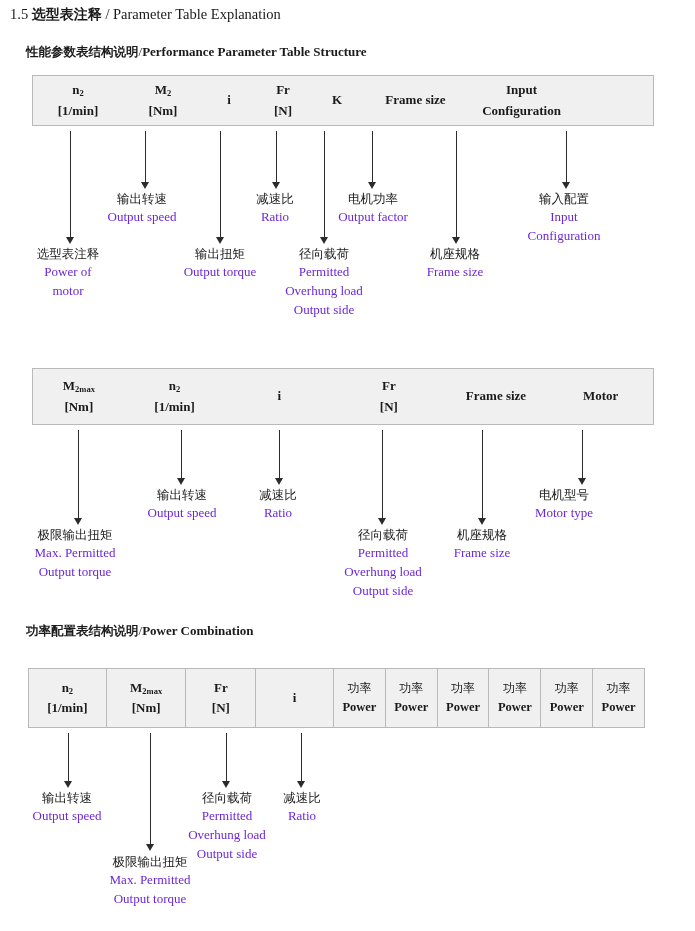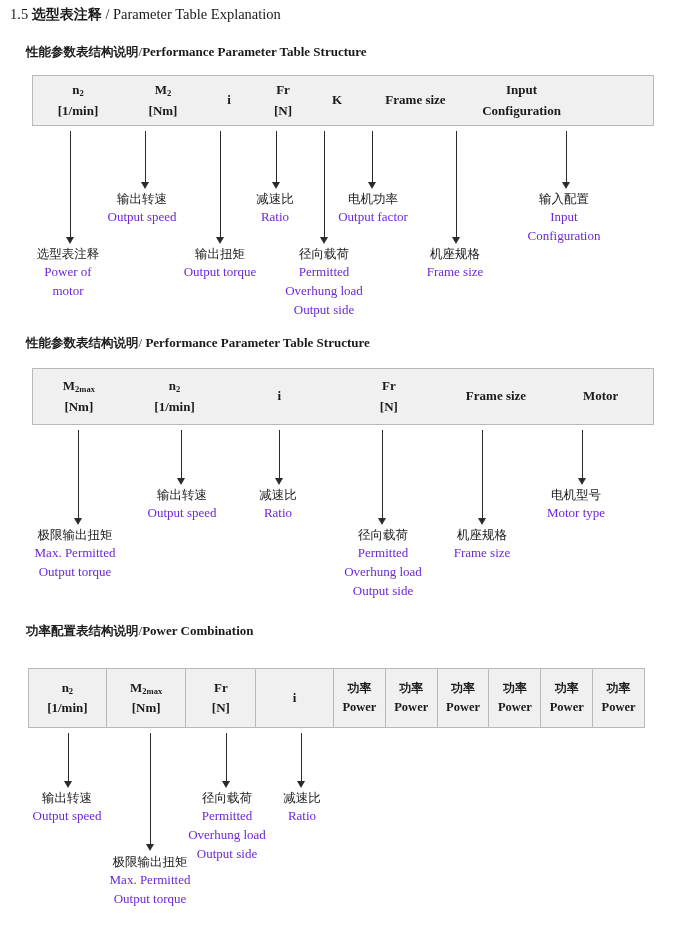--- a/index.html
+++ b/index.html
@@ -42,21 +42,21 @@
     font-size: 13px;
     line-height: 1.55;
     text-align: center;
     white-space: nowrap;
   }
   .tbl.bordered .cell { border-right: 1px solid #b9b9b9; }
   .tbl.bordered .cell:last-child { border-right: none; }
   .cell .l1 { display:block; }
   .cell .l2 { display:block; }
   .cell sub { font-size: 8.5px; font-weight:700; vertical-align: baseline; position: relative; bottom: -2px; }
-  .cell .zhp { font-family:"DejaVu Sans", sans-serif; font-weight:700; font-size:12px; }
+  .cell .zhp { font-family:"DejaVu Sans", sans-serif; font-weight:400; font-size:12px; }
   .cell .enp { font-family:"Liberation Serif", serif; font-weight:700; font-size:12.5px; }
 
   
   .arrow { position: absolute; width: 9px; }
   .arrow .stem {
     position:absolute; left:4px; top:0; width:1px; background:#2b2b2b;
   }
   .arrow .head {
     position:absolute; left:0; width:0; height:0;
     border-left: 4.5px solid transparent;
@@ -181,23 +181,20 @@
   <div class="anno" style="left:407px; top:245px; width:96px;">
     <span class="zh">机座规格</span>
     <span class="en">Frame size</span>
   </div>
   <div class="anno" style="left:512px; top:190px; width:104px;">
     <span class="zh">输入配置</span>
     <span class="en">Input</span>
     <span class="en">Configuration</span>
   </div>
 
-  <div class="sub-head" style="left:26px; top:335px;">
-    <span class="zh">性能参数表结构说明</span><span class="sl">/</span> <span class="en">Performance Parameter Table Structure</span>
-  </div>
 
   <div class="tbl" style="left:32px; top:368px; width:622px; height:57px;">
     <div class="cell" style="width:92px;">
       <span class="l1">M<sub>2max</sub></span>
       <span class="l2">[Nm]</span>
     </div>
     <div class="cell" style="width:100px;">
       <span class="l1">n<sub>2</sub></span>
       <span class="l2">[1/min]</span>
     </div>
@@ -257,21 +254,21 @@
   <div class="anno" style="left:327px; top:526px; width:112px;">
     <span class="zh">径向载荷</span>
     <span class="en">Permitted</span>
     <span class="en">Overhung load</span>
     <span class="en">Output side</span>
   </div>
   <div class="anno" style="left:434px; top:526px; width:96px;">
     <span class="zh">机座规格</span>
     <span class="en">Frame size</span>
   </div>
-  <div class="anno" style="left:528px; top:486px; width:96px;">
+  <div class="anno" style="left:516px; top:486px; width:96px;">
     <span class="zh">电机型号</span>
     <span class="en">Motor type</span>
   </div>
 
   <div class="sub-head" style="left:26px; top:623px;">
     <span class="zh">功率配置表结构说明</span><span class="sl">/</span><span class="en">Power Combination</span>
   </div>
 
   <div class="tbl bordered" style="left:28px; top:668px; width:617px; height:60px;">
     <div class="cell" style="width:78px;">

